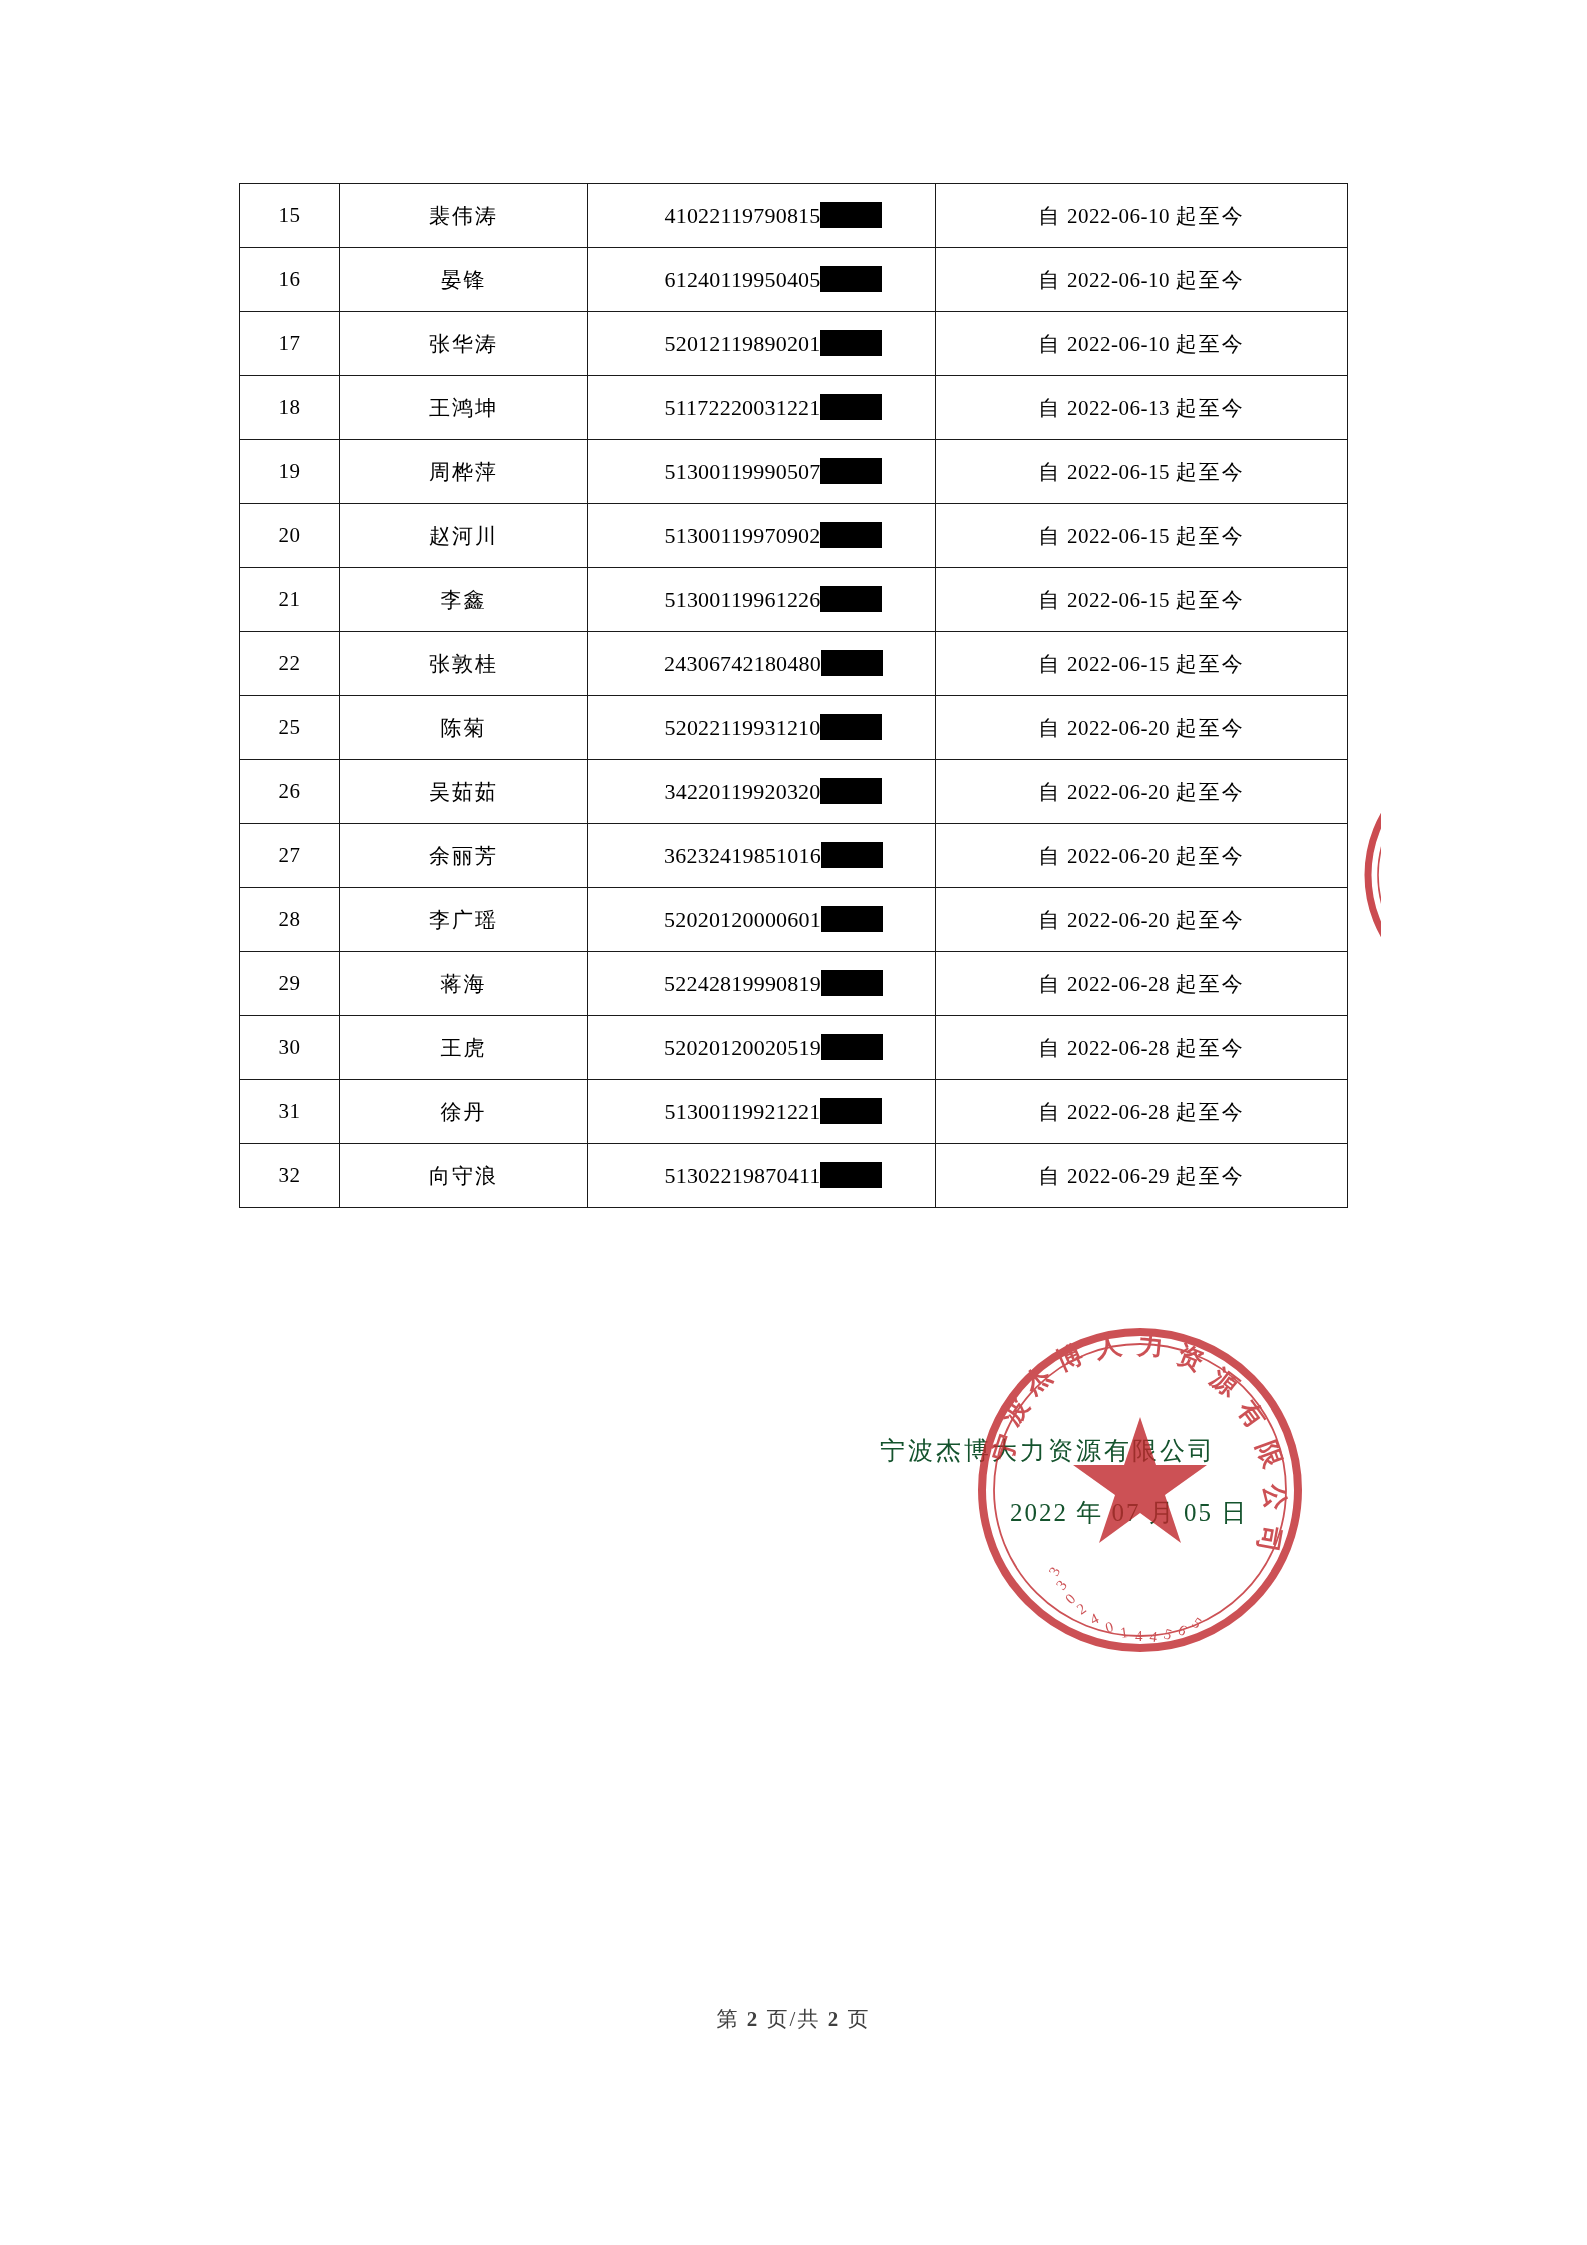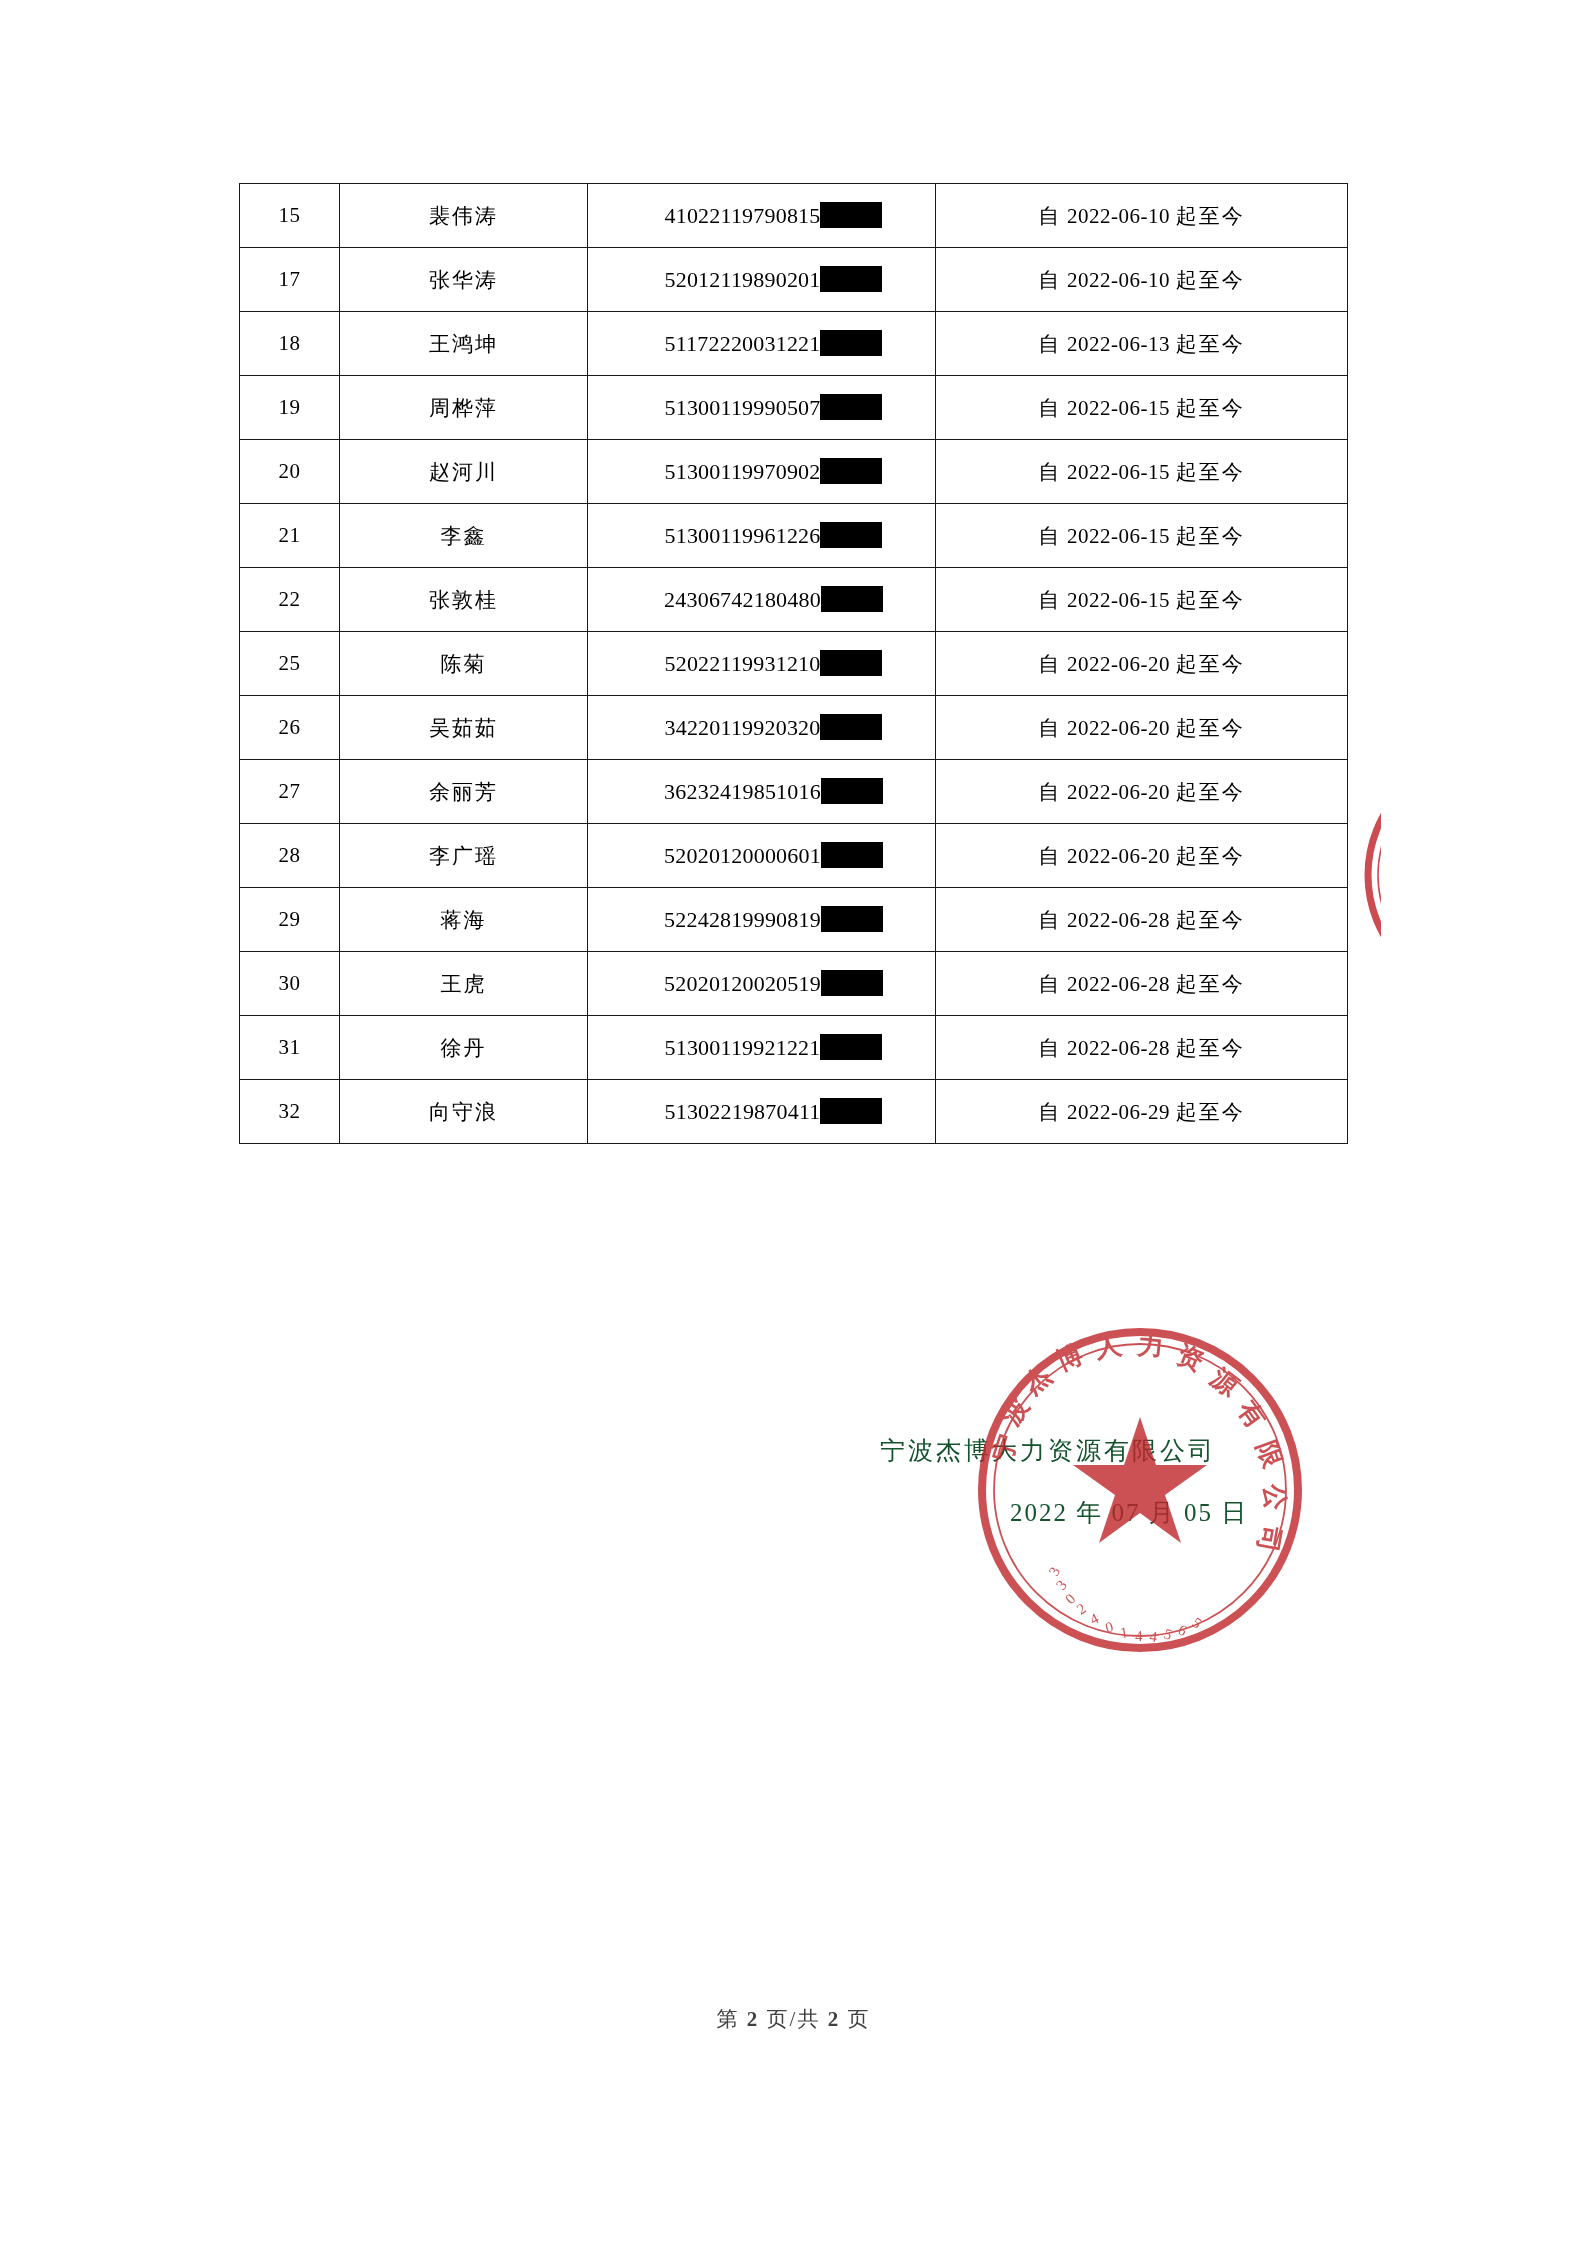--- a/index.html
+++ b/index.html
@@ -134,20 +134,26 @@
         <col class="c-idx">
           <col class="c-name">
           <col class="c-id">
           <col class="c-period">
       </colgroup>
       <tbody id="roster-body">
           <tr>
             <td class="idx">15</td>
             <td class="name">裴伟涛</td>
             <td class="idcell"><span class="idnum">41022119790815</span><span class="redact"></span></td>
+            <td class="period"><span class="cn">自</span> <span>2022-06-10</span> <span class="cn">起至今</span></td>
+          </tr>
+          <tr>
+            <td class="idx">16</td>
+            <td class="name">晏锋</td>
+            <td class="idcell"><span class="idnum">61240119950405</span><span class="redact"></span></td>
             <td class="period"><span class="cn">自</span> <span>2022-06-10</span> <span class="cn">起至今</span></td>
           </tr>
           <tr>
             <td class="idx">17</td>
             <td class="name">张华涛</td>
             <td class="idcell"><span class="idnum">52012119890201</span><span class="redact"></span></td>
             <td class="period"><span class="cn">自</span> <span>2022-06-10</span> <span class="cn">起至今</span></td>
           </tr>
           <tr>
             <td class="idx">18</td>

